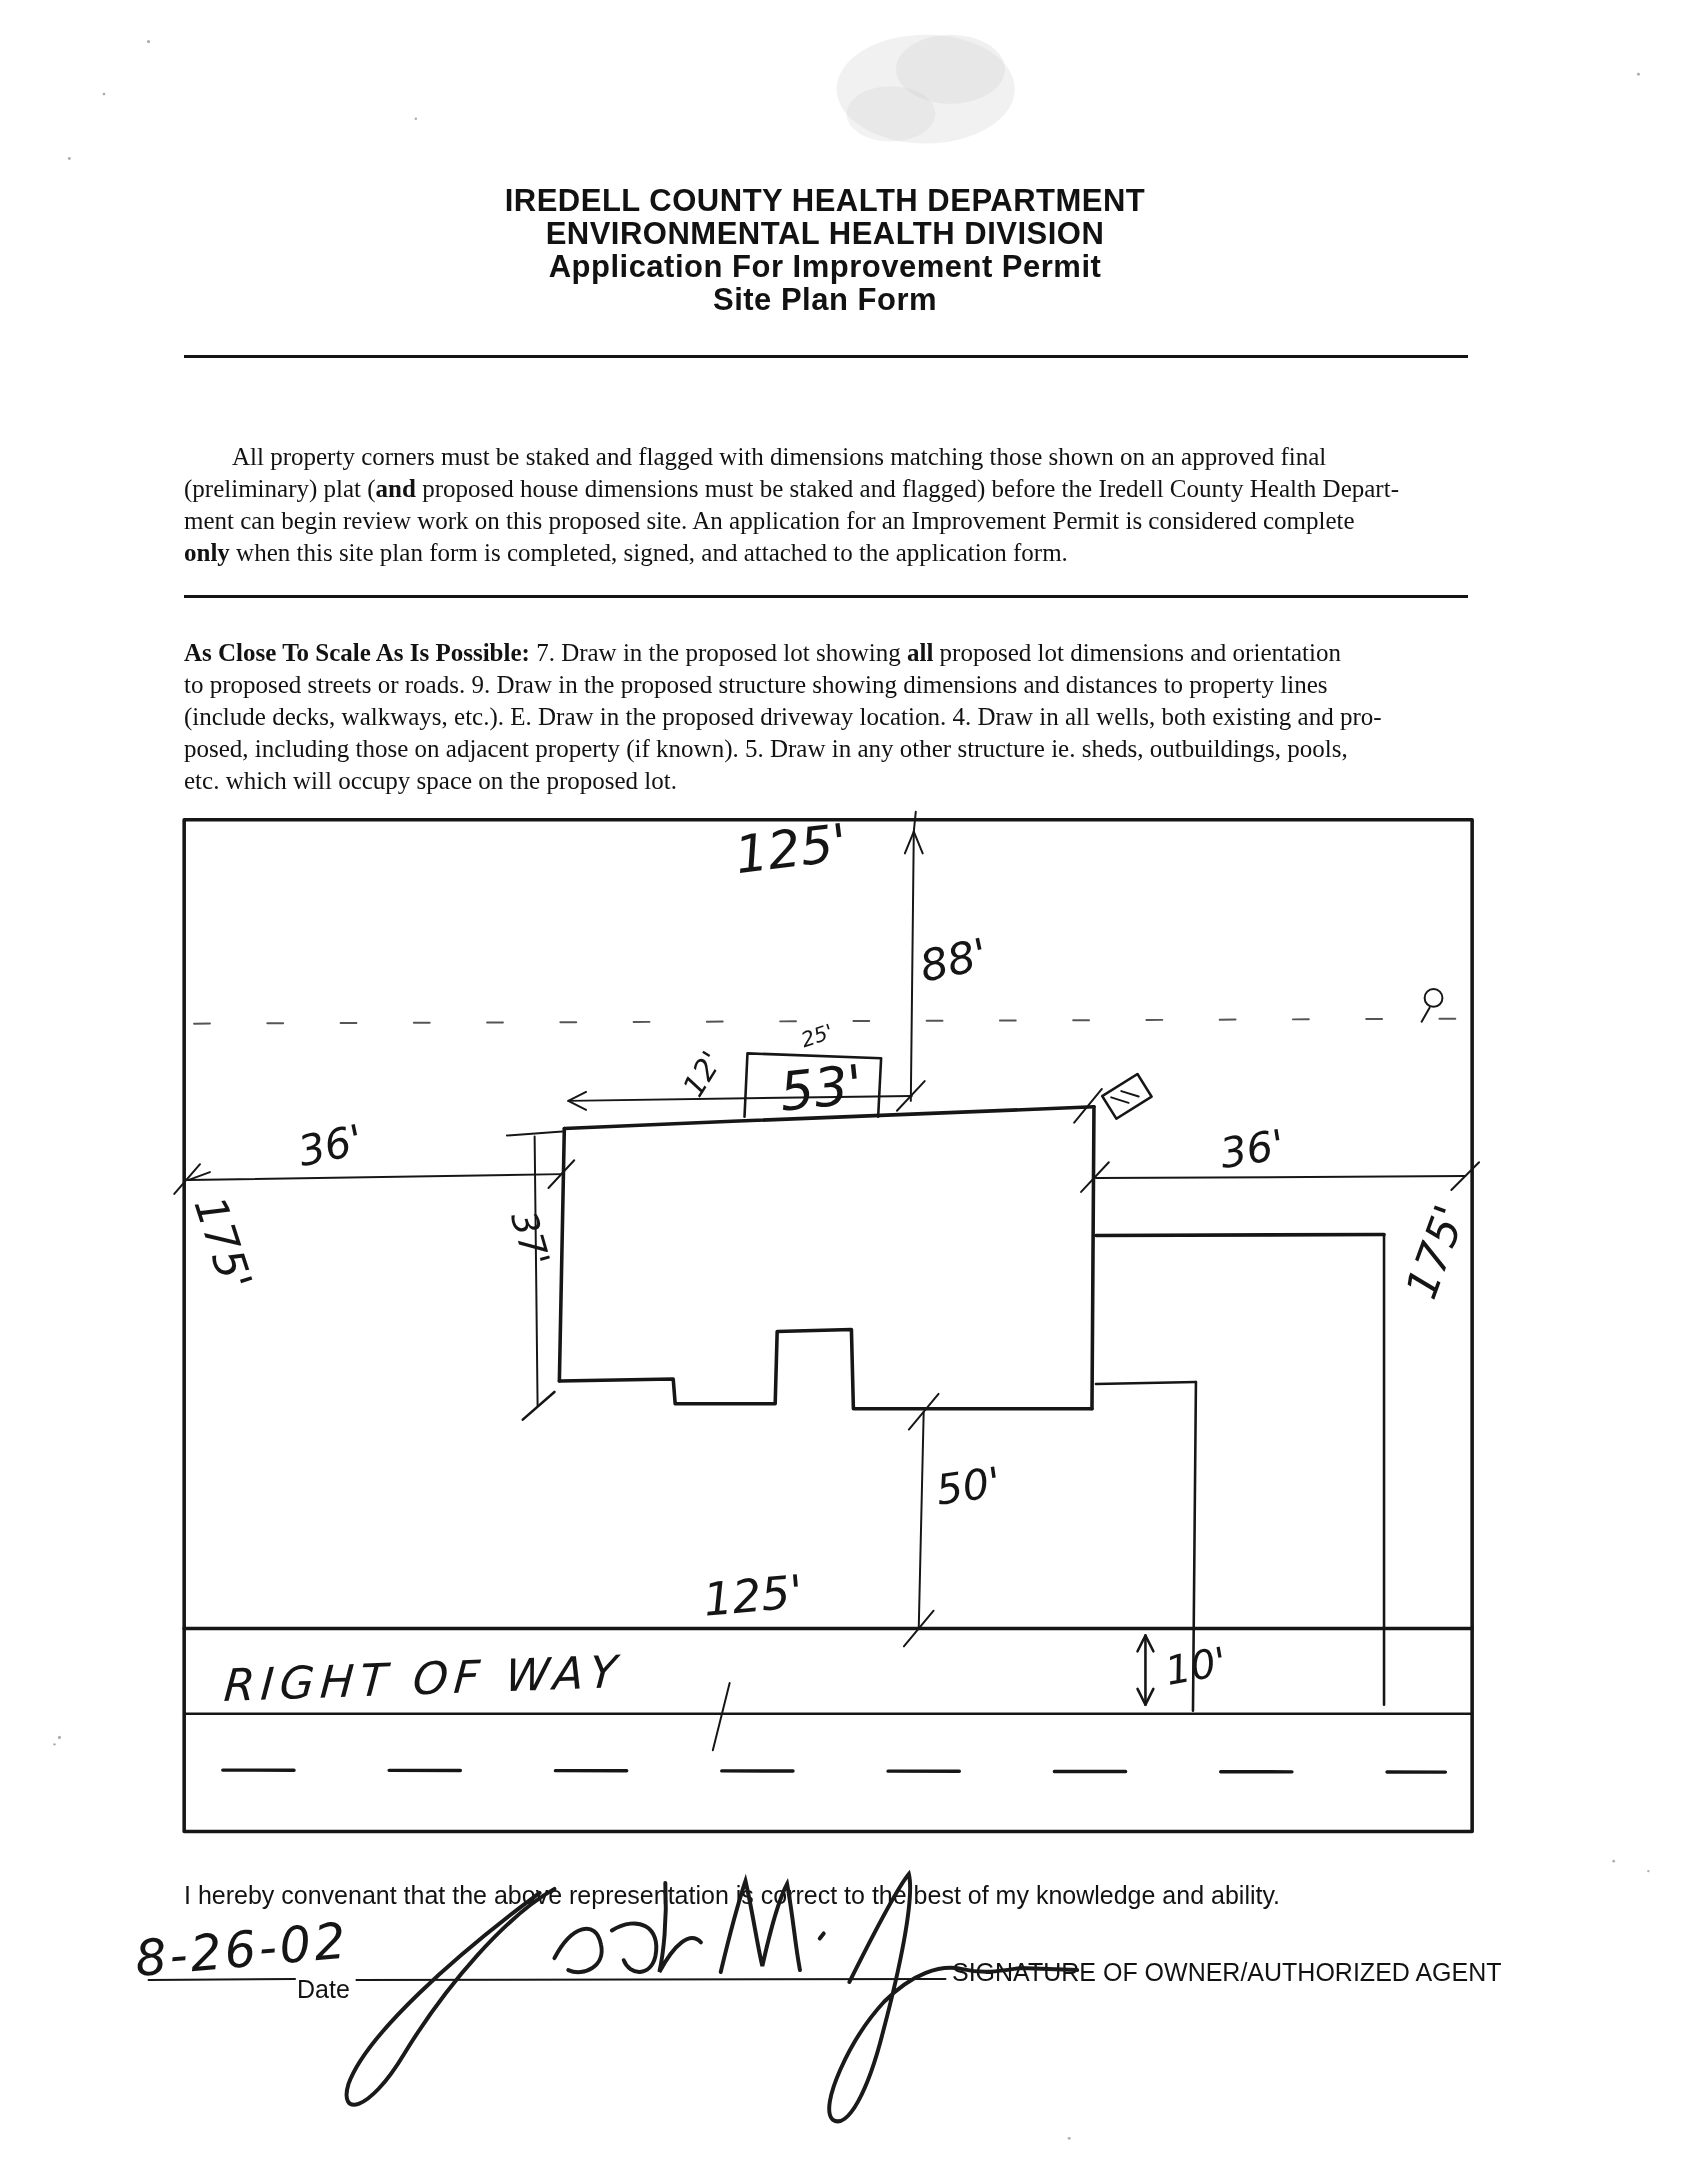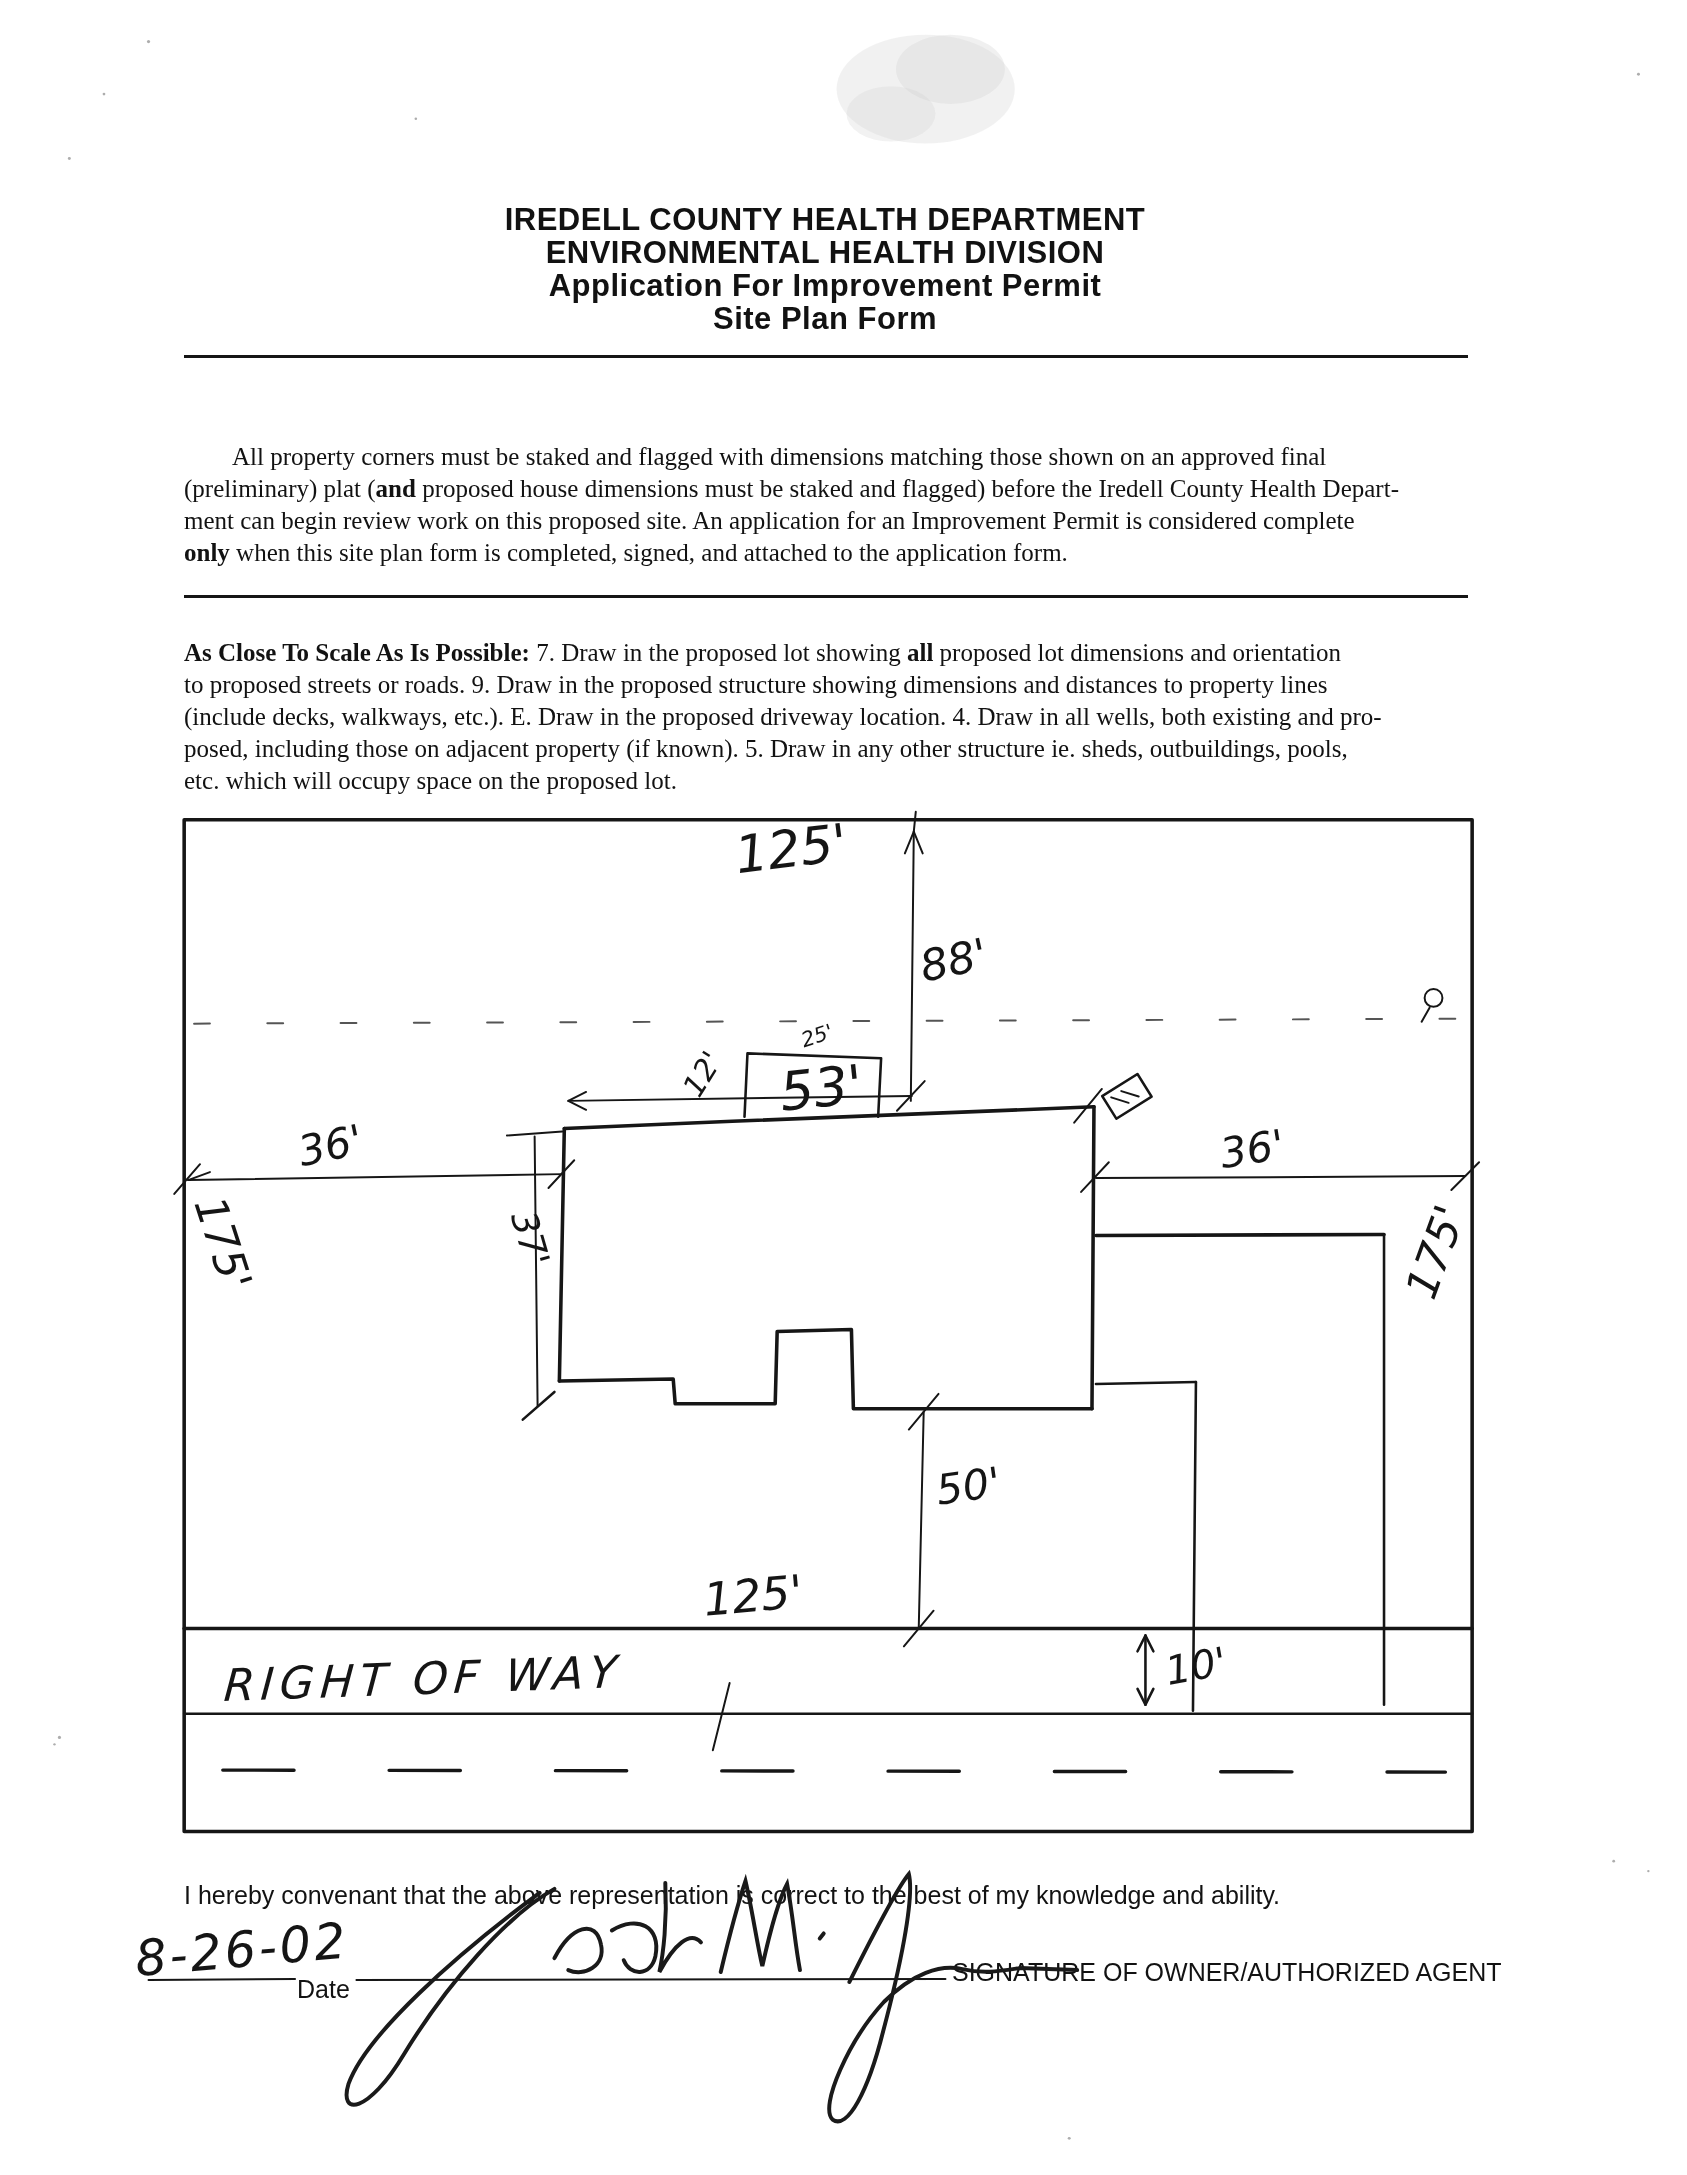--- a/index.html
+++ b/index.html
@@ -6,21 +6,21 @@
   .page{
     position:relative;
     width:1687px;height:2175px;
     background:#ffffff;
     font-family:"Liberation Sans",sans-serif;
     color:#121212;
     overflow:hidden;
   }
   .abs{position:absolute;}
   .hdr{
-    left:184px;top:203px;width:1282px;
+    left:184px;top:184px;width:1282px;
     text-align:center;font-weight:bold;
     font-size:31px;line-height:33px;
     letter-spacing:0.5px;
   }
   .rule{position:absolute;left:184px;width:1284px;height:0;border-top:3px solid #151515;}
   .bodytxt{font-size:25px;line-height:32px;letter-spacing:0px;white-space:nowrap;}
   .bline{height:32px;font-family:Liberation Serif, serif;}
   .indent{padding-left:48px;}
   b{font-weight:bold;}
   svg text{fill:#141414;}

